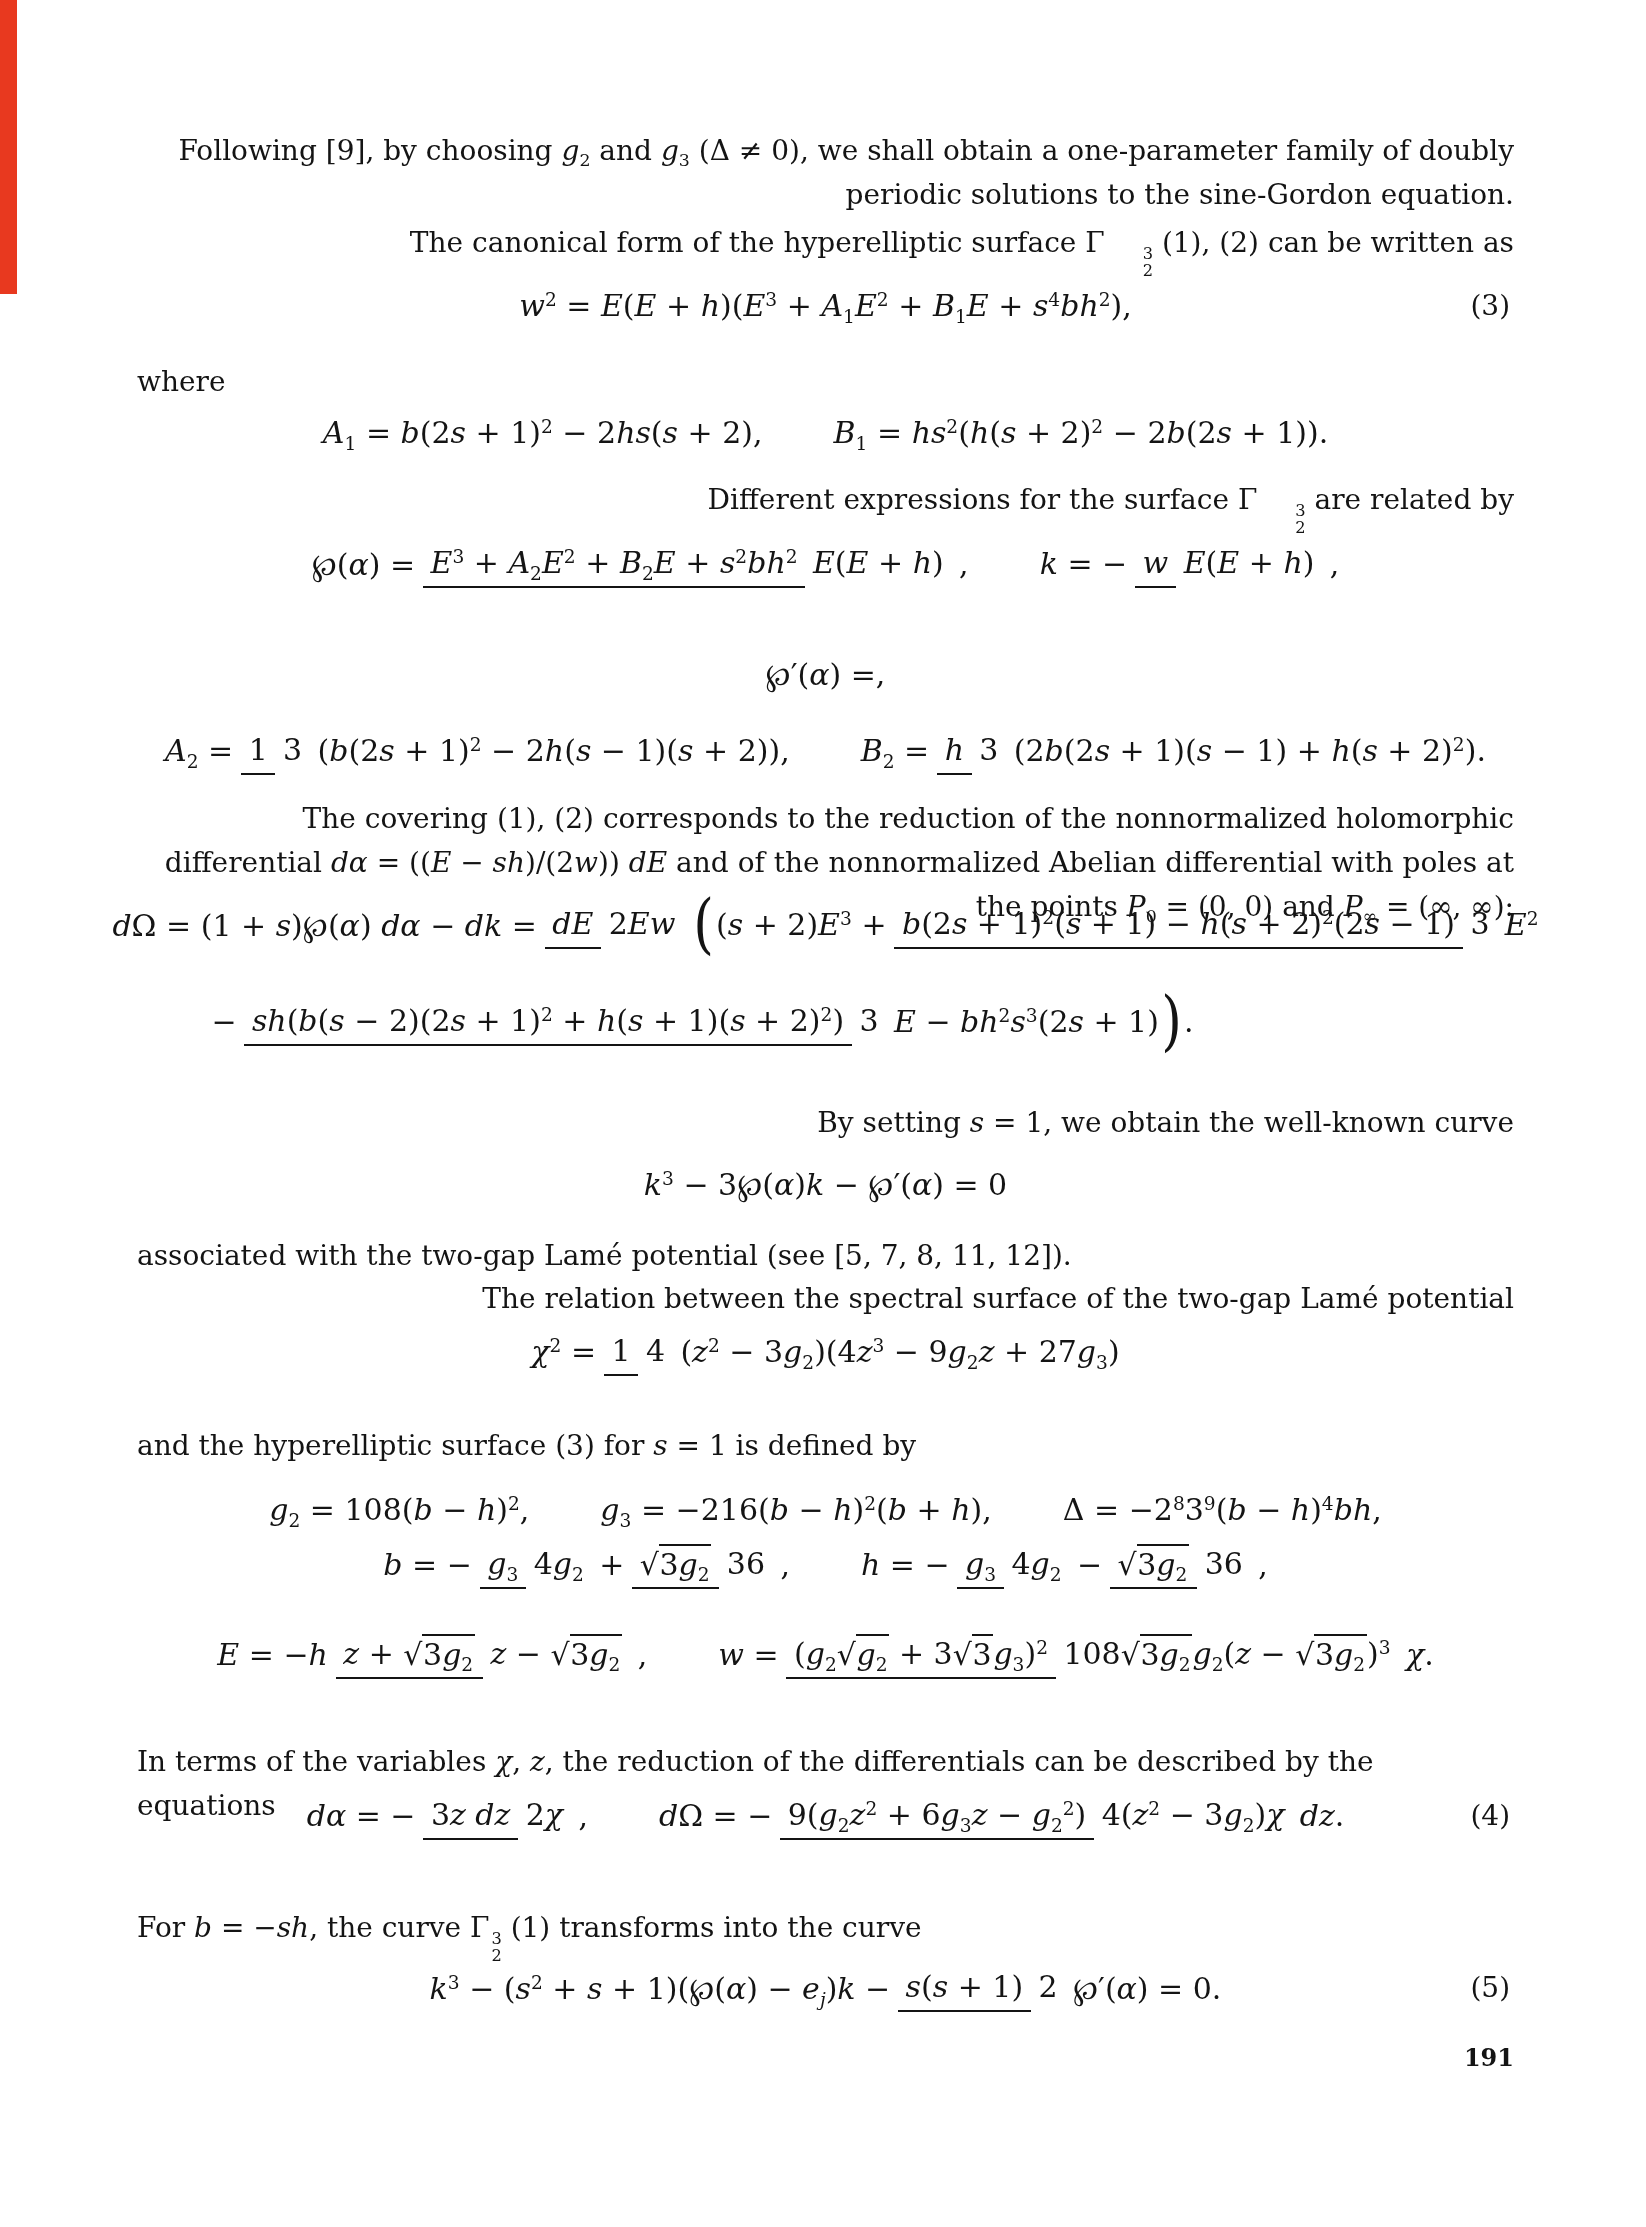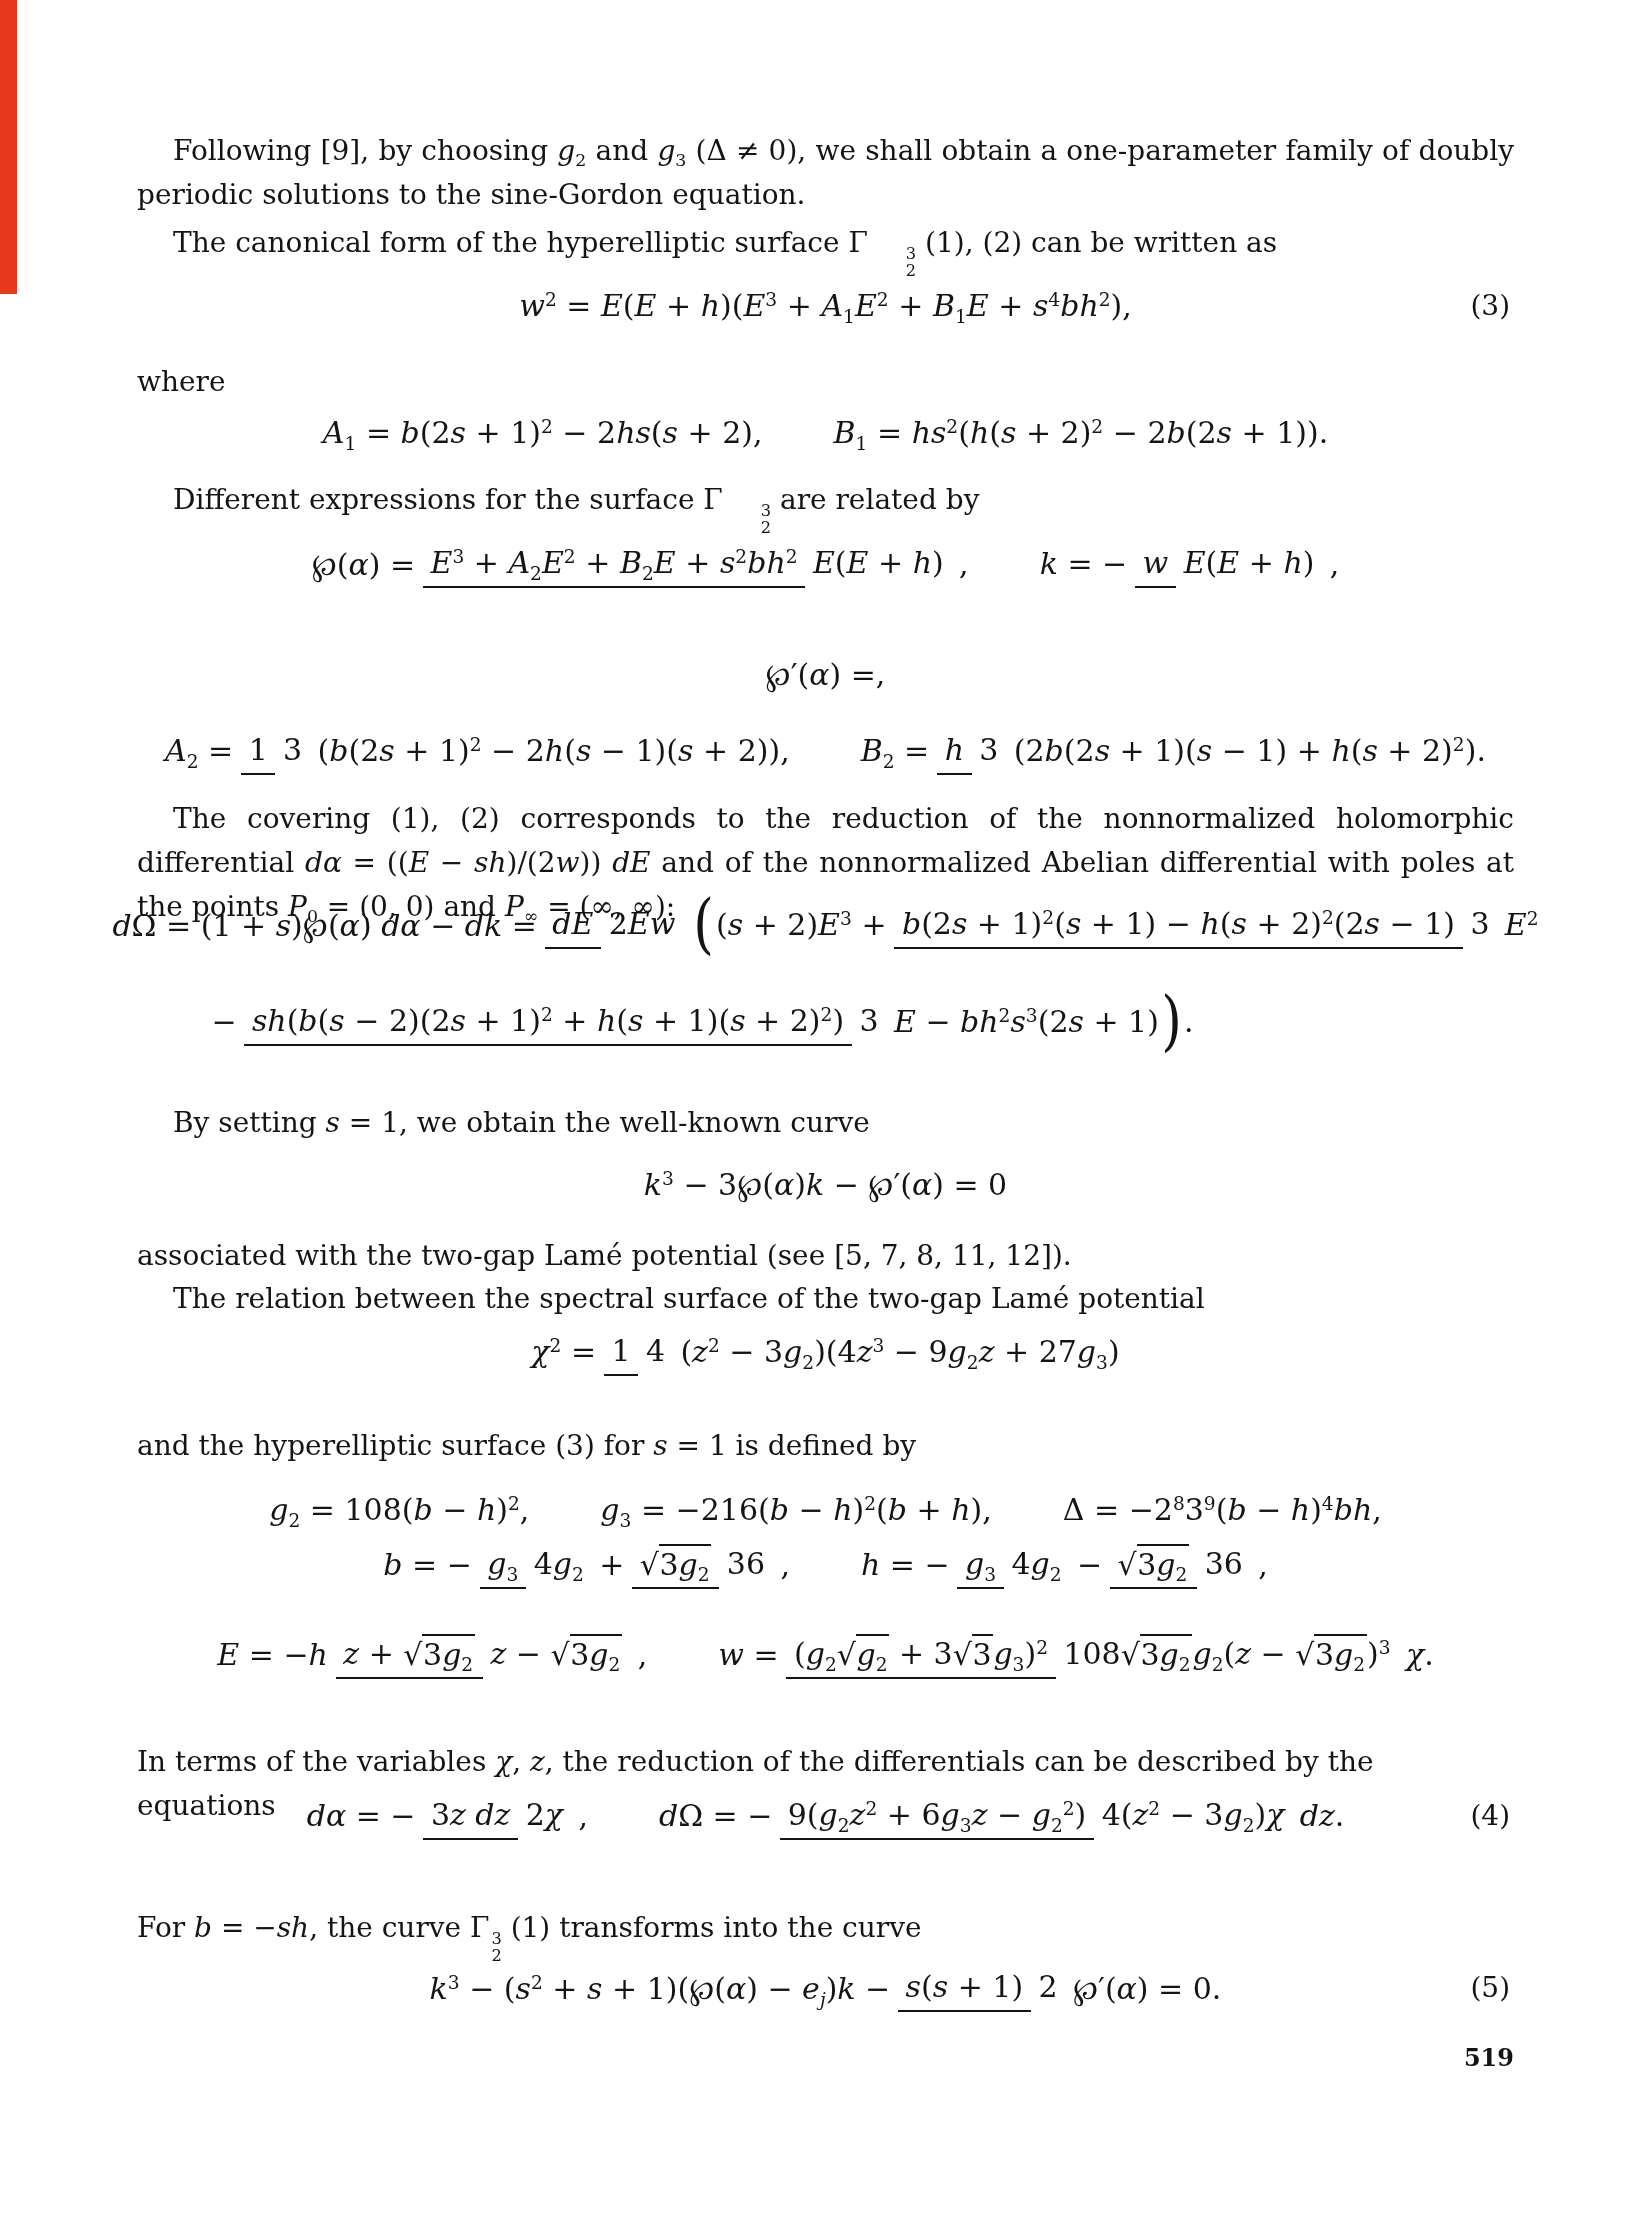--- a/index.html
+++ b/index.html
@@ -1,21 +1,21 @@
 <!DOCTYPE html>
 <html style="font-size:10.3px"><head>
 <meta charset="utf-8">
 <style>
   html,body{margin:0;padding:0;background:#ffffff;}
   .page{position:relative;width:1646px;height:2227px;background:#ffffff;overflow:hidden;
         font-family:"DejaVu Serif","Liberation Serif",serif;color:#141414;}
   .scanmark{position:absolute;left:0;top:0;width:17px;height:294px;}
   .blk{position:absolute;left:137px;width:1377px;font-size:28px;line-height:1.58;}
   .just{text-align:justify;}
-  .ind{text-indent:36px;}
+  .ind{text-indent:36px;text-align:right;}
   .eq{position:absolute;left:137px;width:1377px;display:flex;align-items:center;
       justify-content:center;font-size:30px;min-height:54px;white-space:nowrap;}
   .eq>span{display:inline-block;}
   .eq .tag{position:absolute;right:3.9px;top:50%;transform:translateY(-50%);font-size:28px;}
   .fr{display:inline-flex;flex-direction:column;align-items:center;margin:0 7.7px;text-align:right;}
   .fr .nu{padding:1.3px 7.7px 5.2px;border-bottom:2.6px solid #141414;}
   .fr .de{padding:5.2px 7.7px 1.3px;}
   .sp{display:inline-block;width:71px;}
   sup,sub{font-size:62%;line-height:0;}
   sup{vertical-align:0.55em;}
@@ -194,16 +194,16 @@
         </span> (1) transforms into the curve</span>
   </div>
 
   <div class="eq" style="top:1960px">
     <span><i>k</i><sup>3</sup> − (<i>s</i><sup>2</sup> + <i>s</i> + 1)(℘(<i>α</i>) − <i>e</i><sub><i>j</i></sub>)<i>k</i> −</span>
     <span class="fr"><span class="nu"><i>s</i>(<i>s</i> + 1)</span><span class="de">2</span></span>
     <span>℘′(<i>α</i>) = 0.</span>
     <span class="tag">(5)</span>
   </div>
 
-  <div class="pageno">519</div>
+  <div class="pageno">191</div>
 
 </div>
 
 
 </body></html>

